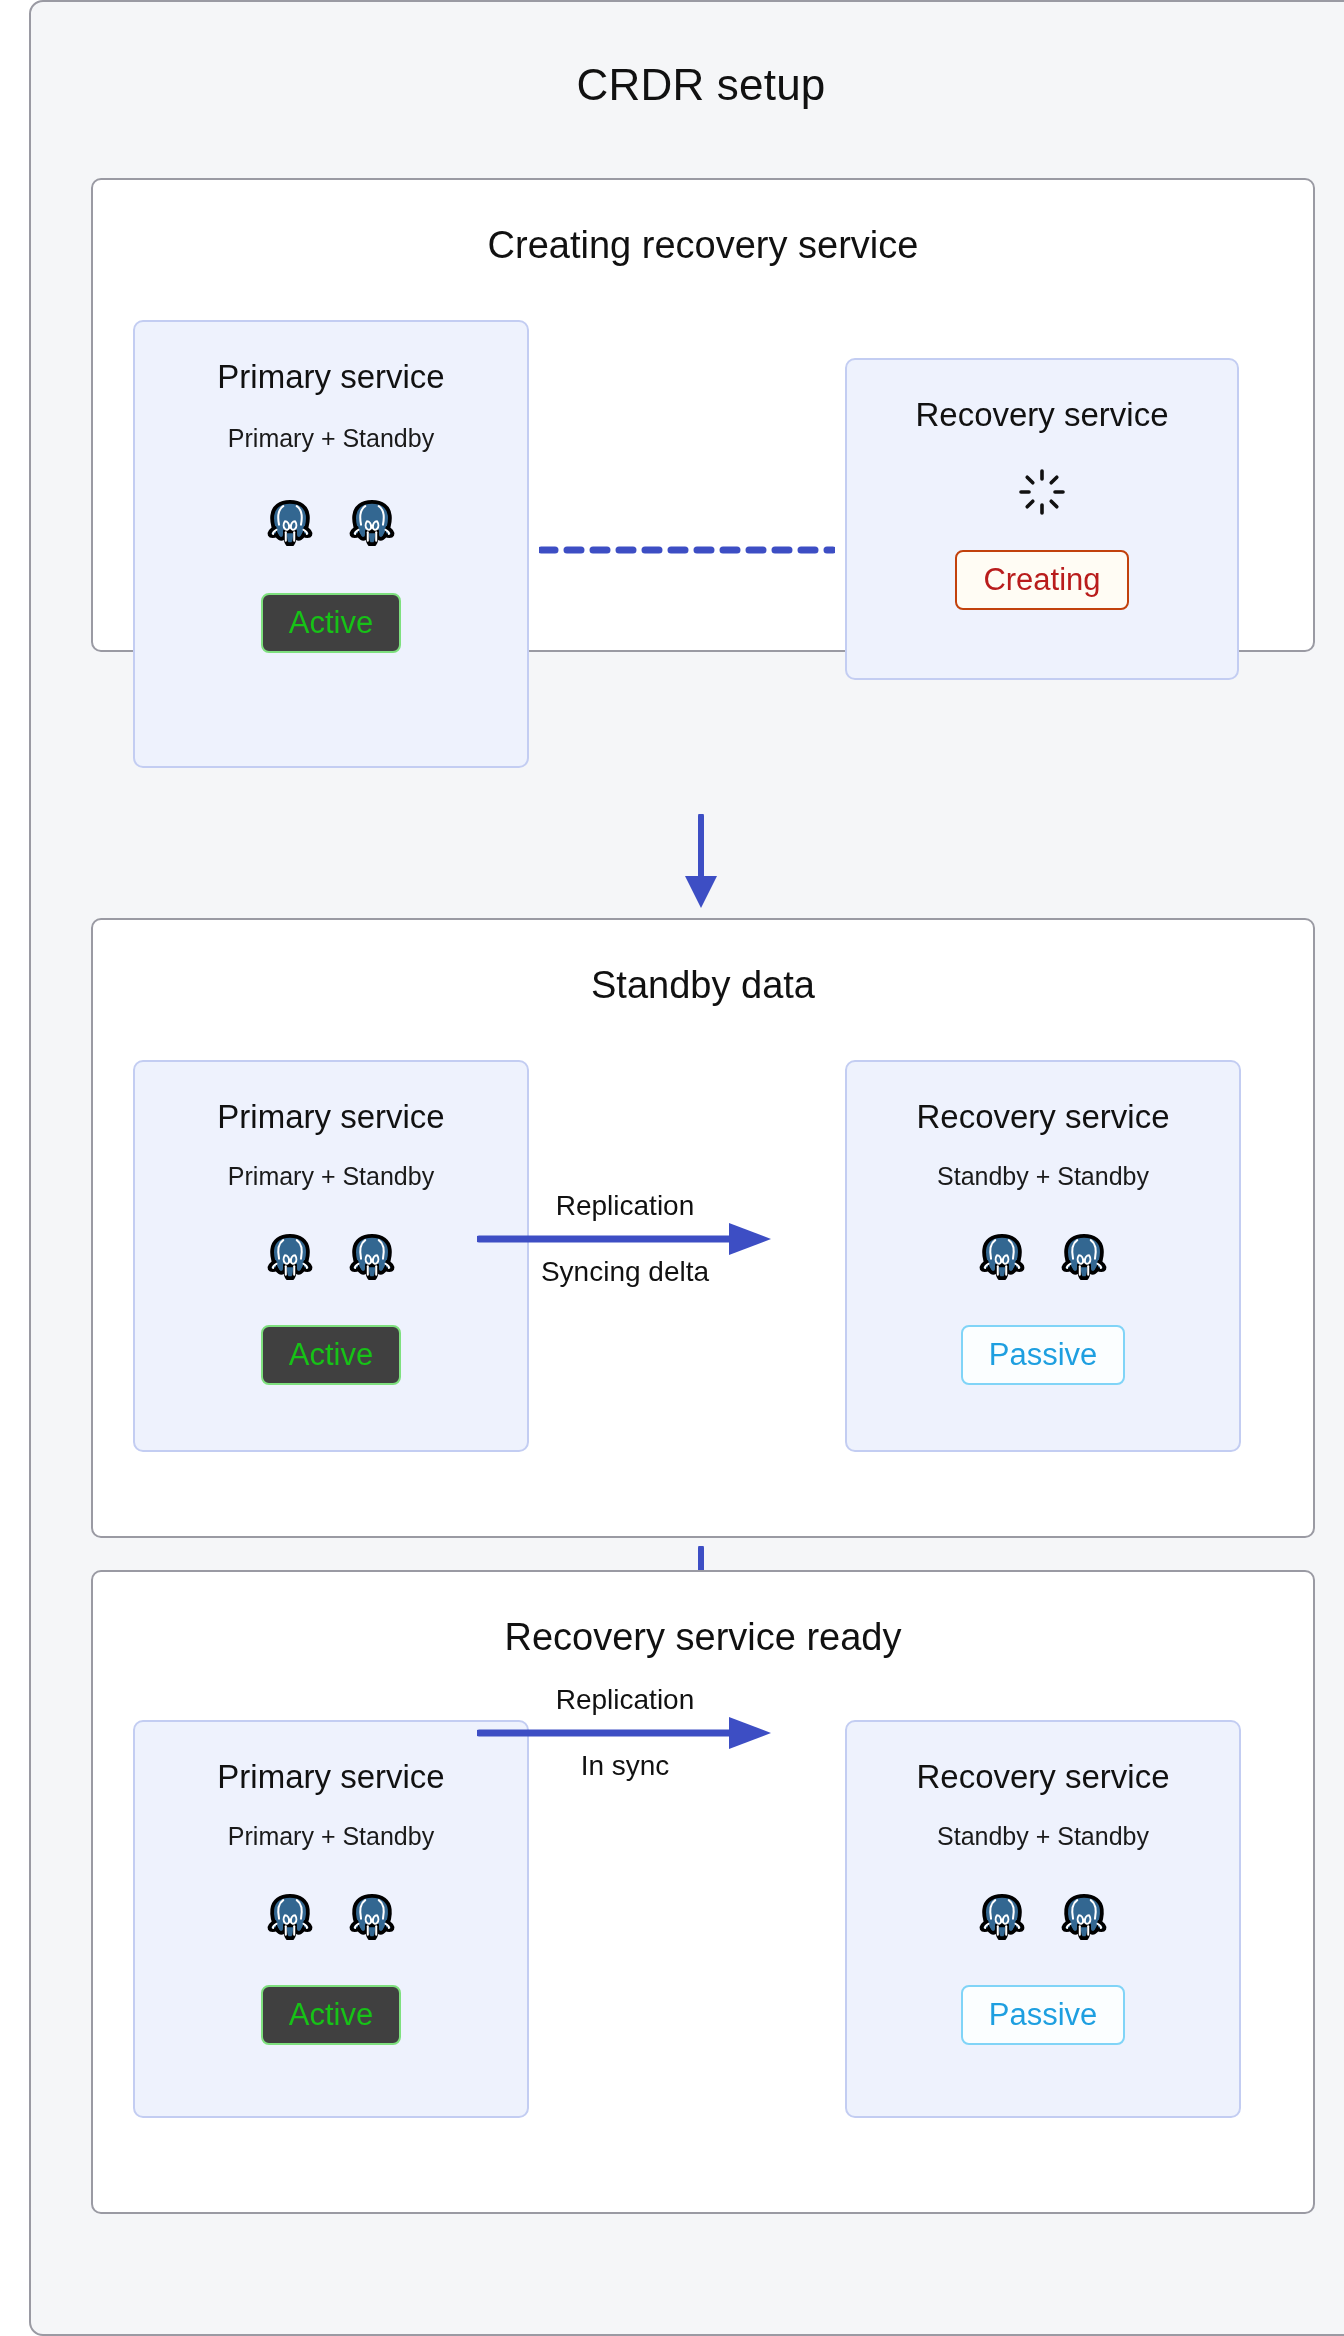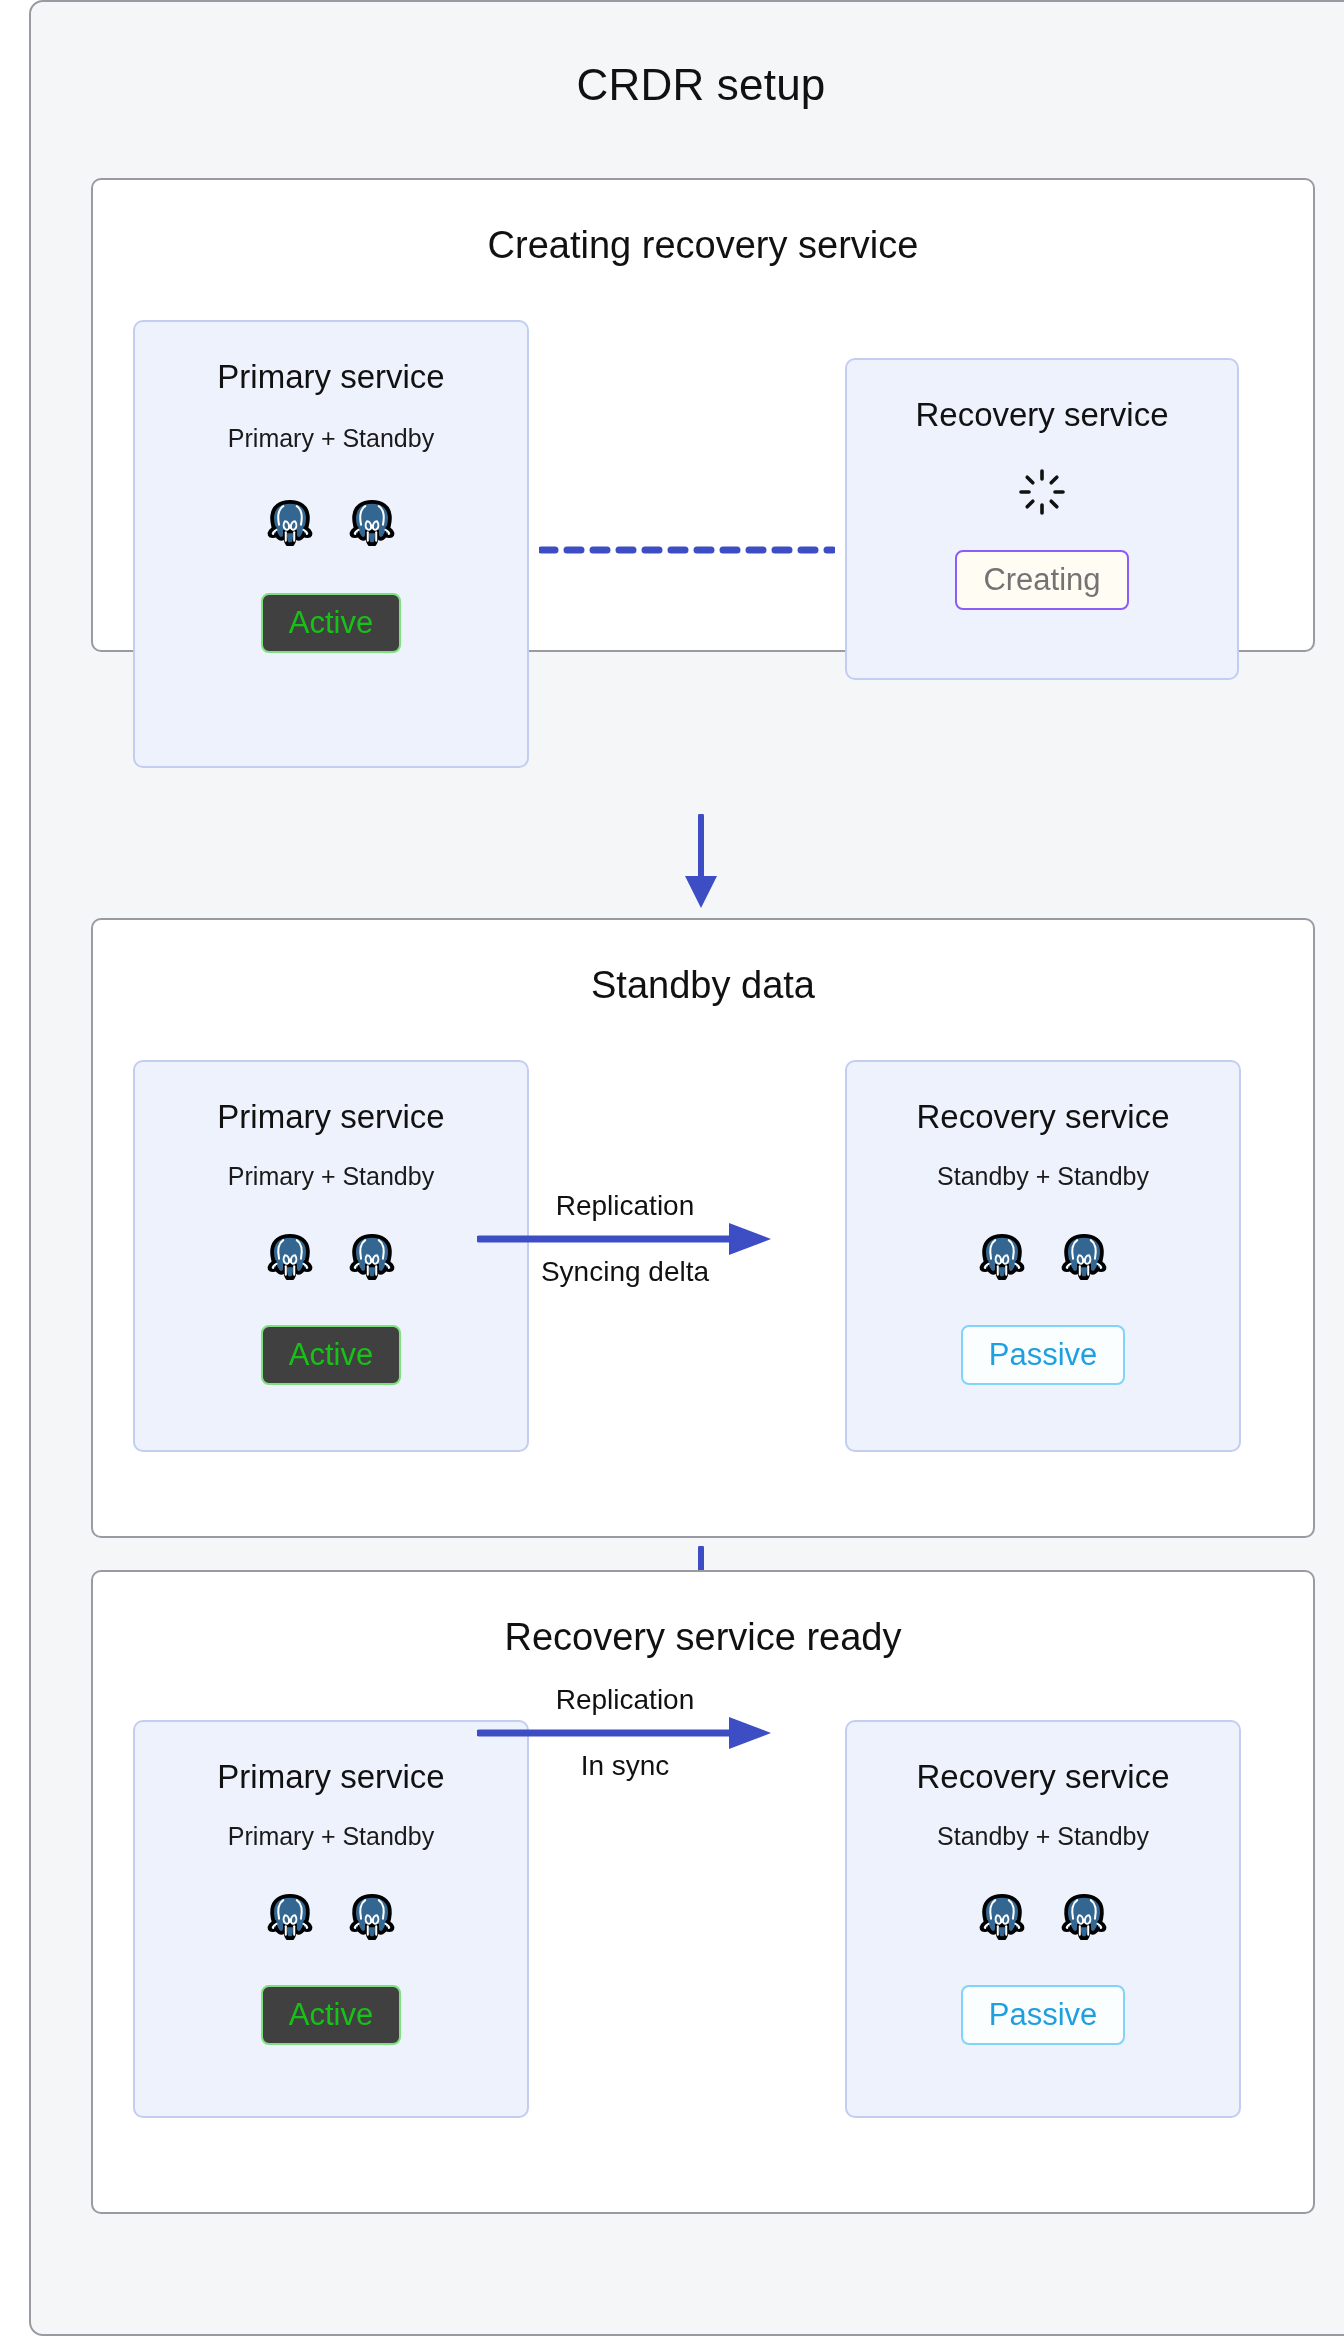--- a/index.html
+++ b/index.html
@@ -103,22 +103,22 @@
     border: 2px solid #7ee07e;
     color: #17c217;
   }
   .badge-passive {
     background: #fbfeff;
     border: 2px solid #80d4f7;
     color: #1e9fe0;
   }
   .badge-creating {
     background: #fffcf4;
-    border: 2px solid #8b5cf6;
-    color: #737373;
+    border: 2px solid #c2410c;
+    color: #b91c1c;
   }
 
   
   .spinner { width: 48px; height: 48px; display: block; }
 
   
   .s1-primary {
     left: 40px; top: 140px; width: 396px; height: 448px;
     padding-top: 28px; gap: 0;
   }

